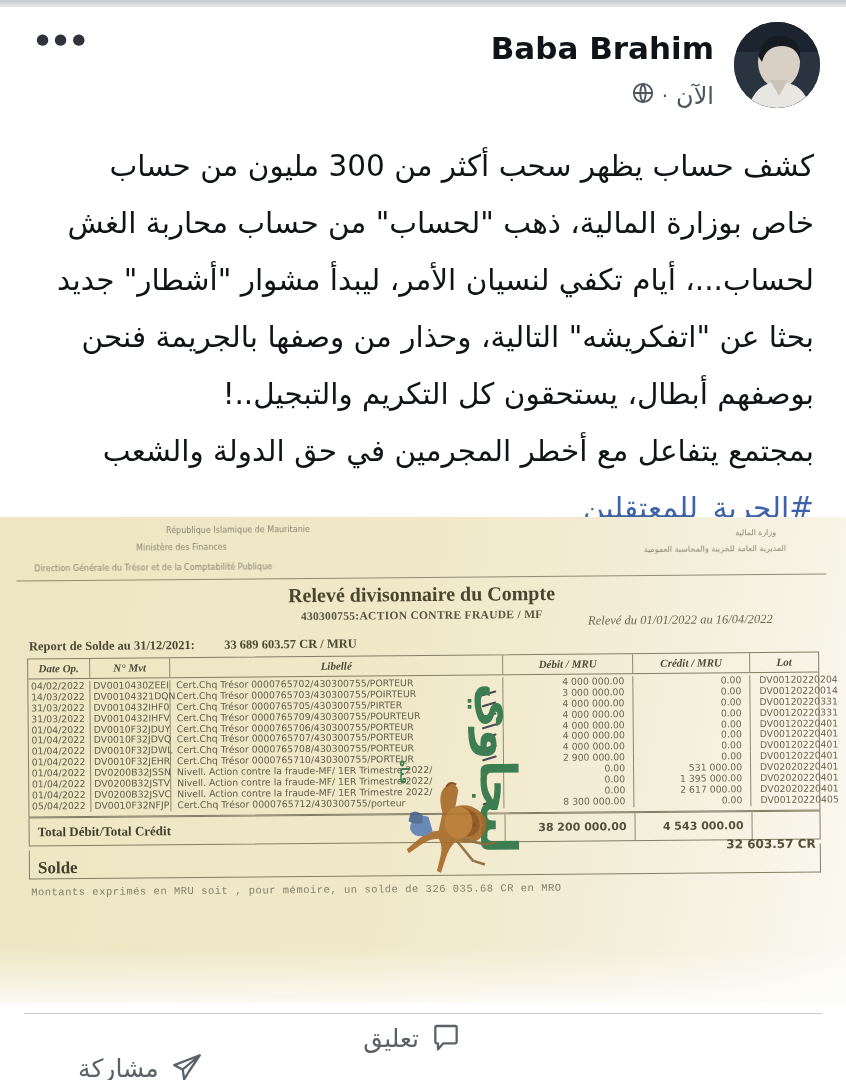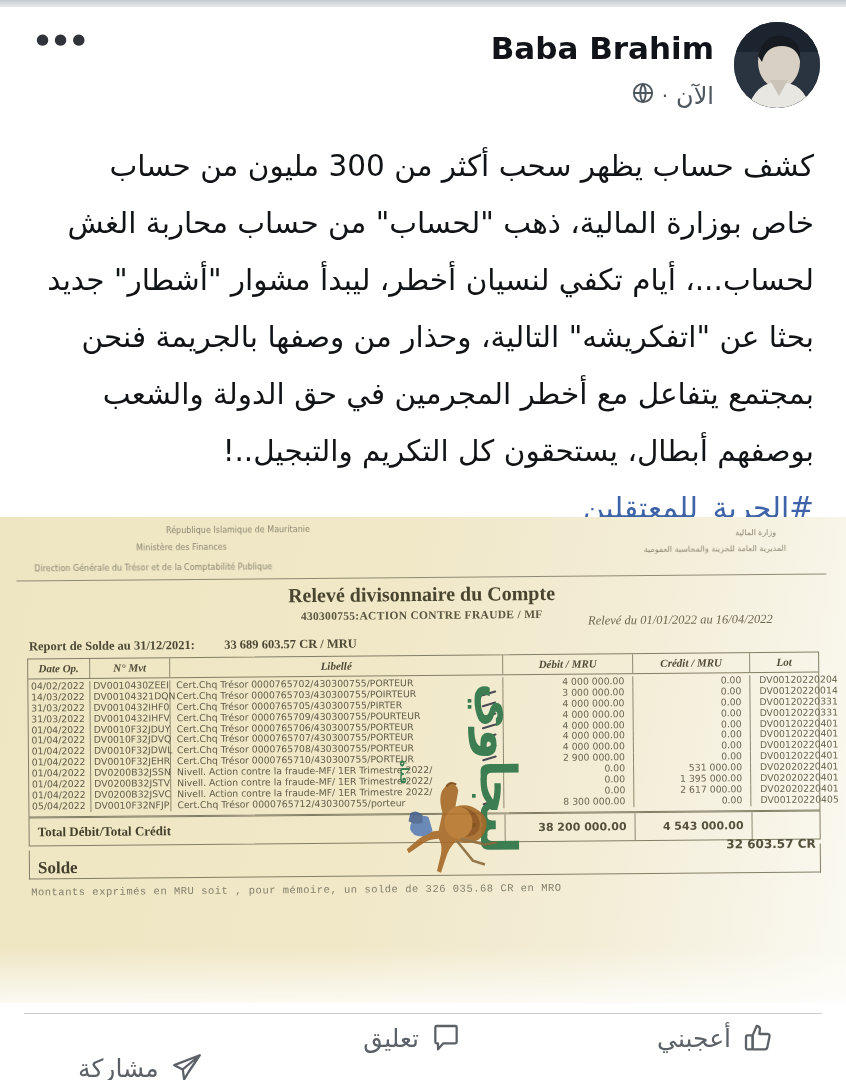--- a/index.html
+++ b/index.html
@@ -116,24 +116,24 @@
           <path d="M2 12 H22 M12 2 C8 7 8 17 12 22 M12 2 C16 7 16 17 12 22"></path>
         </svg>
       </span>
     </div>
     <div class="menu-dots">●●●</div>
   </div>
 
   <div class="post">
     <div>كشف حساب يظهر سحب أكثر من 300 مليون من حساب</div>
     <div>خاص بوزارة المالية، ذهب "لحساب" من حساب محاربة الغش</div>
-    <div>لحساب...، أيام تكفي لنسيان أخطر، ليبدأ مشوار "أشطار" جديد</div>
+    <div>لحساب...، أيام تكفي لنسيان الأمر، ليبدأ مشوار "أشطار" جديد</div>
     <div>بحثا عن "اتفكريشه" التالية، وحذار من وصفها بالجريمة فنحن</div>
+    <div>بوصفهم أبطال، يستحقون كل التكريم والتبجيل..!</div>
     <div>بمجتمع يتفاعل مع أخطر المجرمين في حق الدولة والشعب</div>
-    <div>بوصفهم أبطال، يستحقون كل التكريم والتبجيل..!</div>
     <div class="hashtag">#الحرية_للمعتقلين</div>
   </div>
 
   <div class="doc">
     <div class="doc-inner">
       <div class="lh" style="top:7px;left:168px;">République Islamique de Mauritanie</div>
       <div class="lh" style="top:24px;left:138px;">Ministère des Finances</div>
       <div class="lh" style="top:44px;left:36px;">Direction Générale du Trésor et de la Comptabilité Publique</div>
       <div class="lh lh-r" style="top:14px;right:68px;font-family:Liberation Serif, serif;">وزارة المالية</div>
       <div class="lh lh-r" style="top:30px;right:58px;">المديرية العامة للخزينة والمحاسبة العمومية</div>
@@ -284,29 +284,20 @@
             <path d="M62 66 L86 72 L98 70" stroke="#8a6a3a" stroke-width="2.5" fill="none"></path>
             <path d="M58 68 L74 88 L86 92" stroke="#8a6a3a" stroke-width="2.5" fill="none"></path>
           </g>
         </svg>
       </div>
     </div>
   </div>
 
   <div class="divider"></div>
   <div class="actions">
-    <div class="action act-like">
-      <span>
-        <svg width="32" height="32" viewBox="0 0 24 24" fill="none" stroke="#5b6167" stroke-width="1.7" stroke-linejoin="round">
-          <path d="M8 10 L11 3 Q13 3 13.5 5 L13 9 L19 9 Q21 9 20.6 11 L19 19 Q18.7 20.5 17 20.5 L8 20.5 Z"></path>
-          <rect x="3" y="10" width="5" height="10.5" rx="1"></rect>
-        </svg>
-      </span>
-      <span>أعجبني</span>
-    </div>
     <div class="action act-comment">
       <span>
         <svg width="32" height="32" viewBox="0 0 24 24" fill="none" stroke="#5b6167" stroke-width="1.7" stroke-linejoin="round">
           <path d="M4 4 Q4 3 5 3 L19 3 Q20 3 20 4 L20 15 Q20 16 19 16 L10 16 L6 20.5 L6 16 L5 16 Q4 16 4 15 Z"></path>
         </svg>
       </span>
       <span>تعليق</span>
     </div>
     <div class="action act-share">
       <span>

